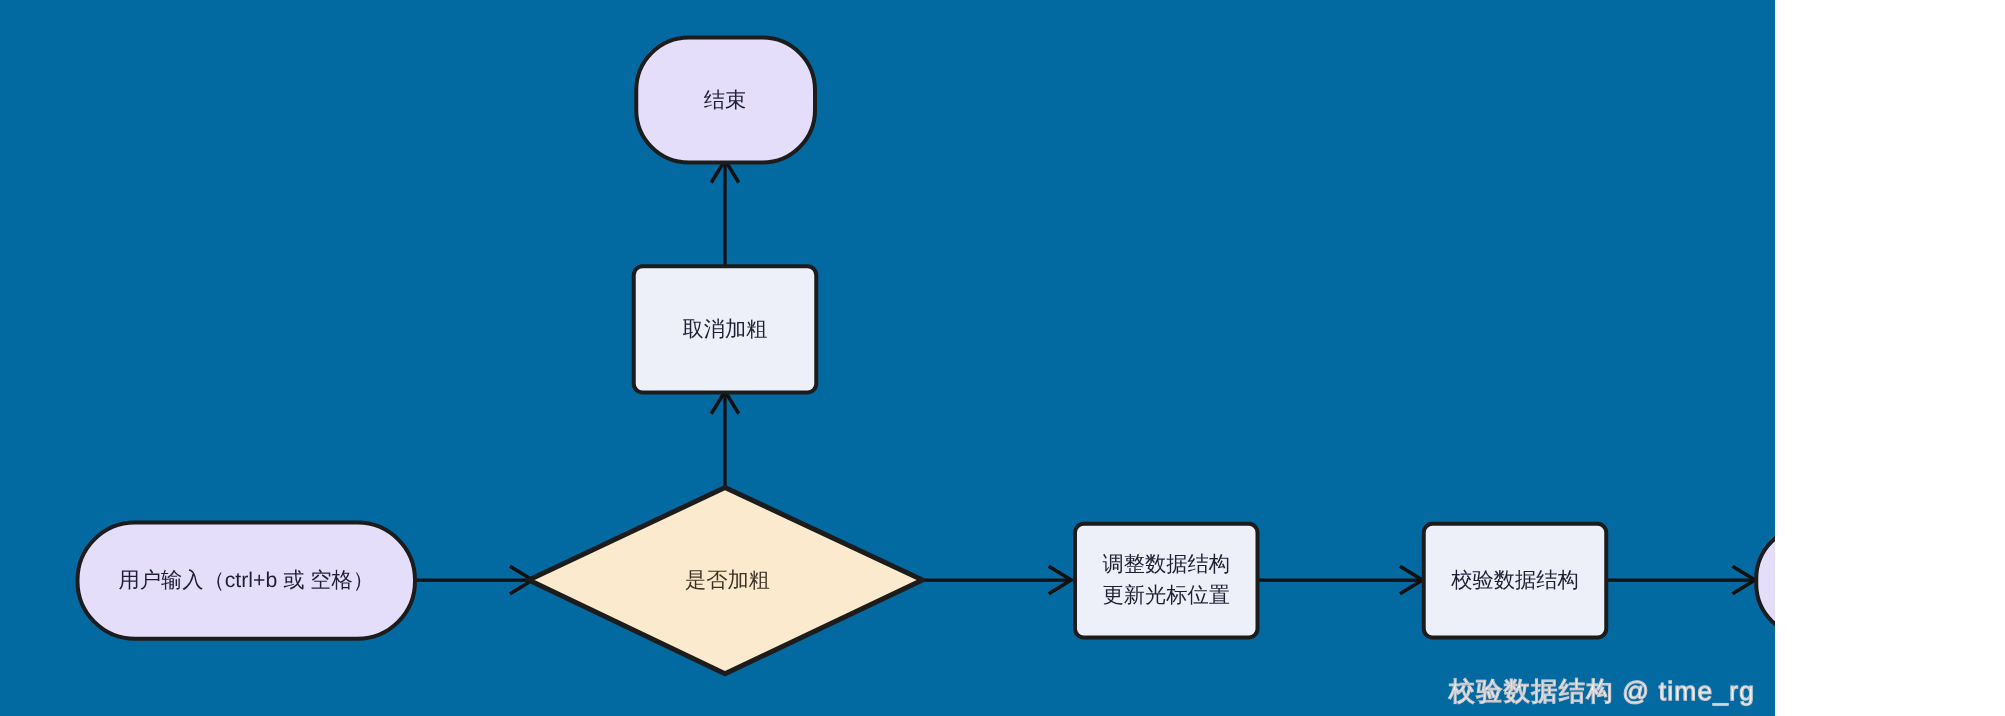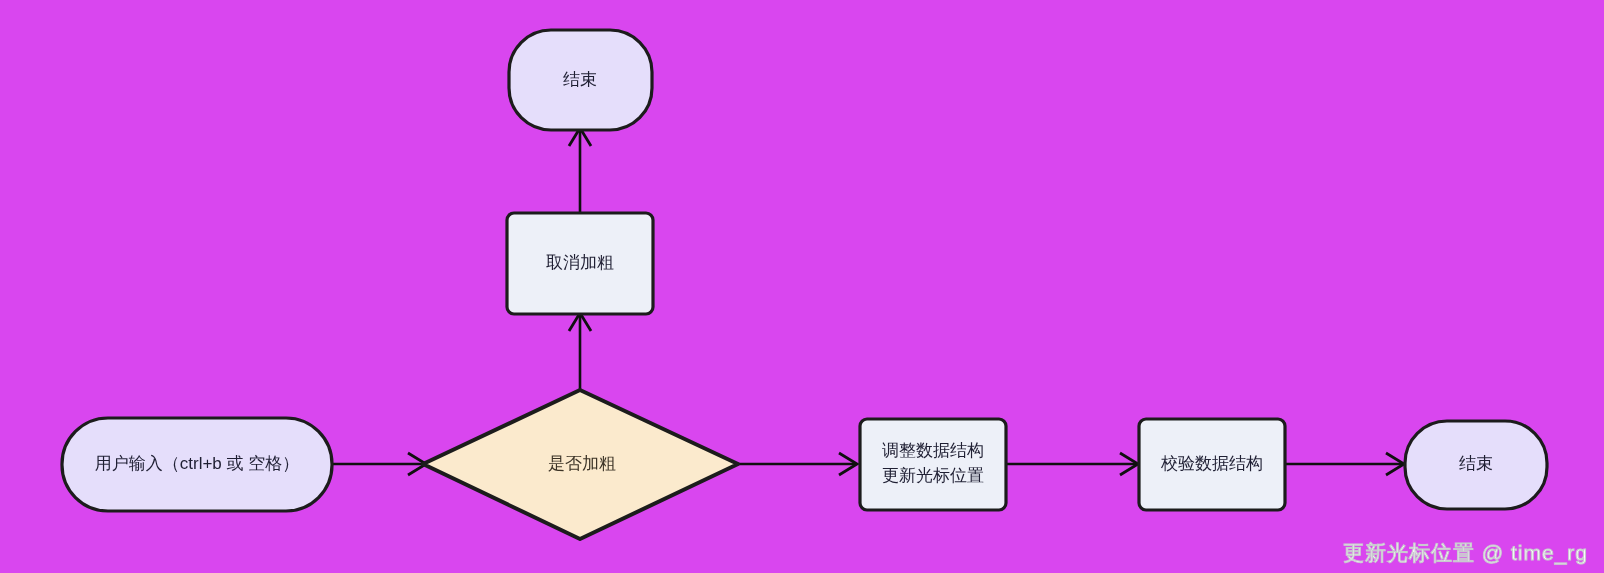--- a/index.html
+++ b/index.html
@@ -6,23 +6,23 @@
   html, body {
     margin: 0;
     padding: 0;
     background: #ffffff;
   }
   body {
     font-family: "Liberation Sans", "DejaVu Sans", sans-serif;
   }
   #canvas {
     position: relative;
-    width: 1604px;
+    width: 1420px;
     height: 573px;
-    background: #d946ef;
+    background: #0369a1;
     overflow: hidden;
   }
   #flow-svg {
     position: absolute;
     left: 0;
     top: 0;
     width: 1604px;
     height: 573px;
     display: block;
   }
@@ -146,15 +146,15 @@
       <text class="node-label" x="1212" y="465">校验数据结构</text>
     </g>
 
     <g>
       <rect class="node-shape terminal" x="1405" y="421" width="142" height="88" rx="42" ry="42"></rect>
       <text class="node-label" x="1476" y="465">结束</text>
     </g>
 
   </svg>
 
-  <div class="watermark">更新光标位置 @ time_rg</div>
+  <div class="watermark">校验数据结构 @ time_rg</div>
 
 </div>
 
 </body></html>

